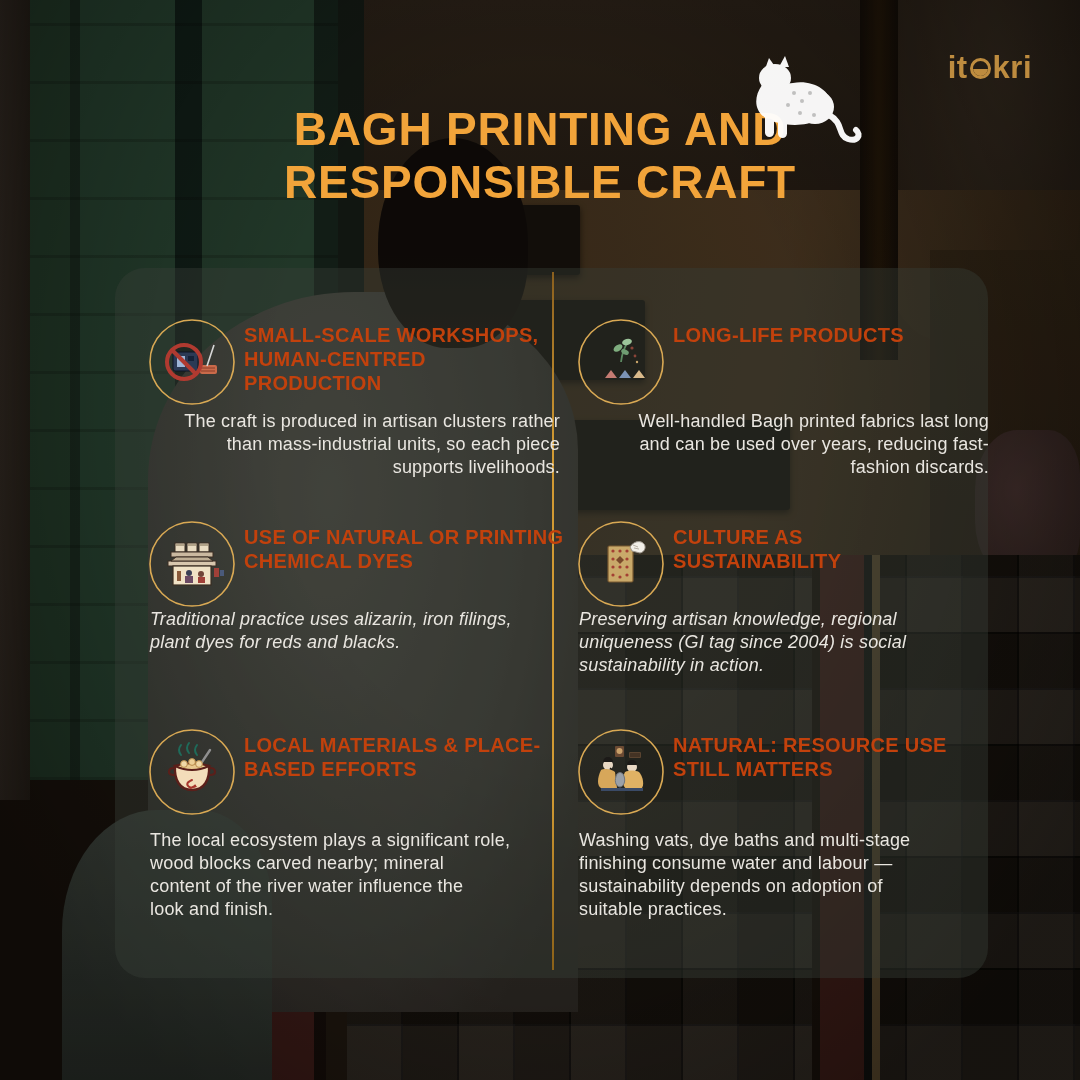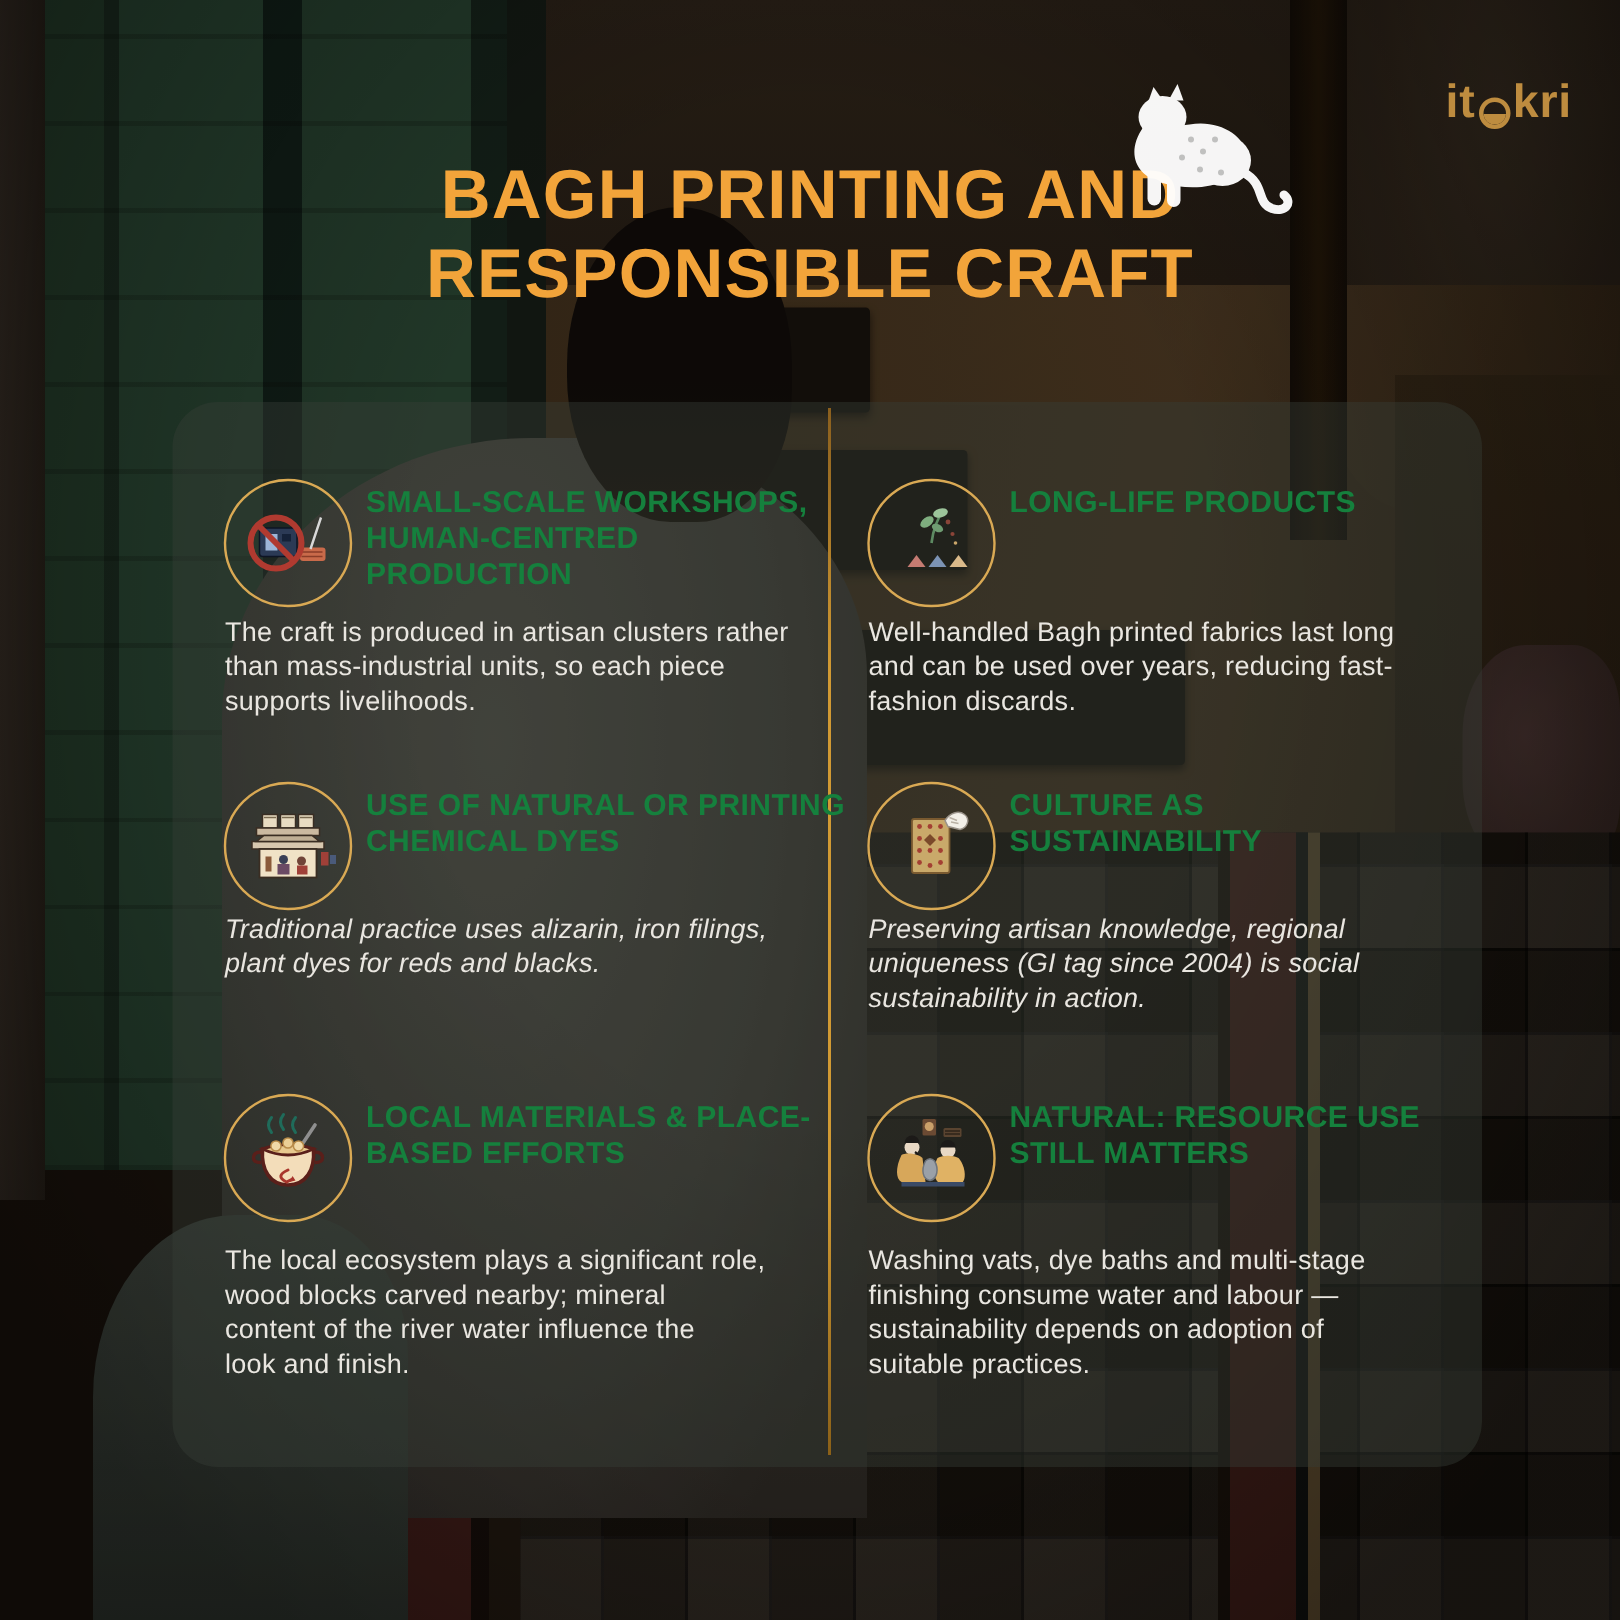--- a/index.html
+++ b/index.html
@@ -48,49 +48,49 @@
   .bg-vignette{left:0;top:0;width:1080px;height:1080px;
     background:radial-gradient(ellipse at 50% 38%, rgba(0,0,0,0) 35%, rgba(0,0,0,.38) 85%);}
   .bg-tint{left:0;top:0;width:1080px;height:1080px;background:rgba(12,7,4,.22);}
 
   
   .title{
     position:absolute;left:0;right:0;top:103px;text-align:center;z-index:4;
     font-size:46px;font-weight:800;letter-spacing:.8px;line-height:53px;
     color:#F2A43A;white-space:pre-line;
   }
-  .brand{position:absolute;top:50px;right:32px;z-index:5;color:#BE8C3F;
-    font-size:31px;font-weight:700;letter-spacing:.5px;display:flex;align-items:flex-end;}
+  .brand{position:absolute;top:50px;right:48px;z-index:5;color:#BE8C3F;
+    font-size:31px;font-weight:700;letter-spacing:.5px;display:flex;align-items:flex-start;}
   .brand .o{position:relative;display:inline-block;width:21px;height:21px;margin:8px 2px 0 2px;
     border:3.5px solid #BE8C3F;border-radius:50%;box-sizing:border-box;overflow:hidden;}
   .brand .o::after{content:"";position:absolute;left:0;right:0;bottom:0;height:45%;background:#BE8C3F;}
   .brand .o::before{content:"";position:absolute;left:50%;top:-9px;width:5px;height:5px;background:#BE8C3F;transform:translateX(-50%);}
   .cat{position:absolute;left:742px;top:55px;width:132px;height:96px;z-index:5;opacity:.96;}
 
   
   .panel{
     position:absolute;left:115px;top:268px;width:873px;height:710px;z-index:3;
     background:rgba(56,61,56,.42);border-radius:30px;
   }
   .divider{position:absolute;left:437px;top:4px;width:2px;height:698px;
     background:linear-gradient(180deg,#8a5f1e,#d19a33 25%,#d19a33 75%,#8a6018);}
   .section{position:absolute;width:412px;}
   .sec-l{left:33px;}  .sec-r{left:462px;}
   .row1{top:50px;}  .row2{top:252px;}  .row3{top:460px;}
   .icon-circle{position:absolute;left:0;top:0;width:88px;height:88px;}
   .sec-heading{
     position:absolute;left:96px;top:5px;width:320px;
-    color:#15803d;font-size:20px;font-weight:700;letter-spacing:.3px;
+    color:#c2410c;font-size:20px;font-weight:700;letter-spacing:.3px;
     line-height:24px;white-space:pre-line;
   }
   .sec-body{
     position:absolute;left:2px;width:410px;
     color:#E9E6E0;font-size:18px;line-height:23px;letter-spacing:.2px;white-space:pre-line;
   }
-  .row1 .sec-body{top:92px;}
+  .row1 .sec-body{top:92px;text-align:right;}
   .row2 .sec-body{top:88px;font-style:italic;}
   .row3 .sec-body{top:101px;}
 </style>
 </head>
 <body>
 
 <div id="canvas">
 
   <div class="bg bg-wall-left"></div>
   <div class="bg bg-doors"></div>

